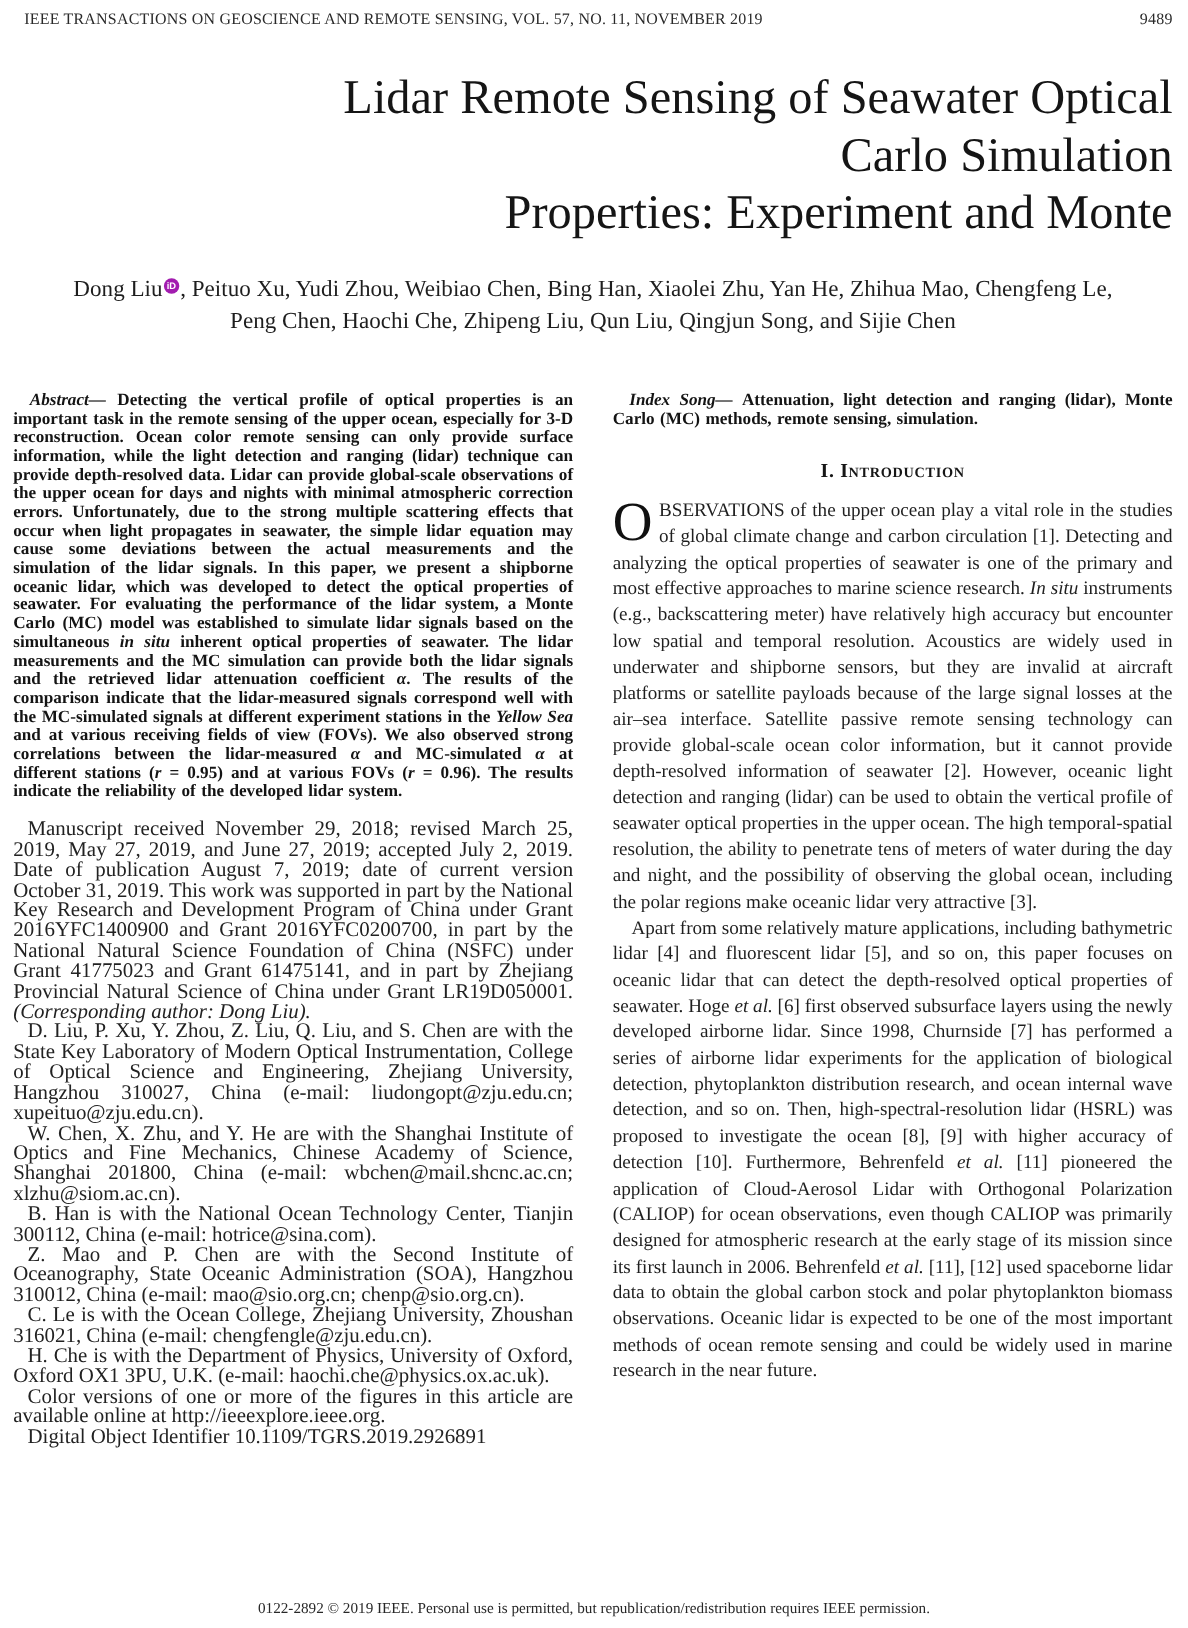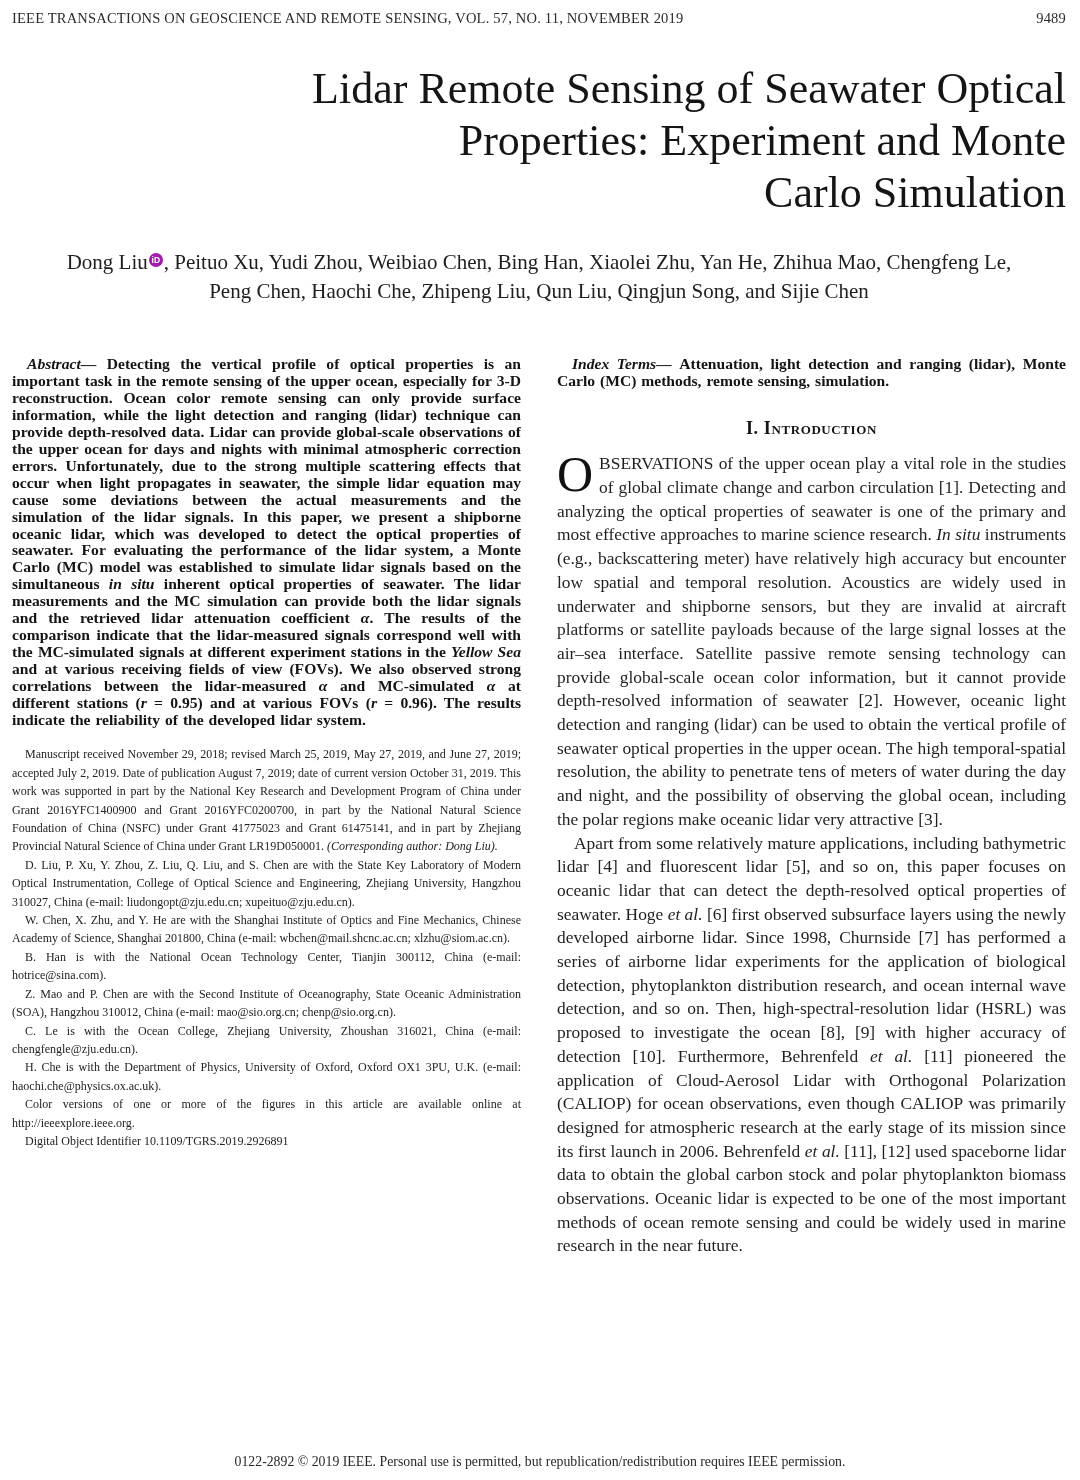--- a/index.html
+++ b/index.html
@@ -11,20 +11,21 @@
     color:#1b1b1b;
     font-family:"Liberation Serif","DejaVu Serif",serif;
     overflow:hidden;
     padding:10px 14px 0 12px;
   }
   
   .running-head{
     display:flex;justify-content:space-between;
     font-size:14.5px;letter-spacing:.2px;
     color:#2a2a2a;
+    margin-left:10px;
   }
   
   .paper-title{
     margin-top:36px;
     text-align:right;
     font-size:44px;
     line-height:52px;
     font-weight:400;
     color:#151515;
   }
@@ -64,21 +65,21 @@
     font-weight:700;
     text-align:justify;
     text-indent:15px;
     color:#141414;
     word-spacing:1px;
   }
   
   .fnblock{margin-top:17px;}
   .fn{
     margin:0;
-    font-size:12px;
+    font-size:19px;
     line-height:18.4px;
     text-align:justify;
     text-indent:13px;
     color:#222;
   }
   
   .section-heading{
     margin:28px 0 13px 0;
     text-align:center;
     font-size:18px;
@@ -121,22 +122,22 @@
 
 <div class="page">
 
   <div class="running-head">
     <span>IEEE TRANSACTIONS ON GEOSCIENCE AND REMOTE SENSING, VOL. 57, NO. 11, NOVEMBER 2019</span>
     <span>9489</span>
   </div>
 
   <h1 class="paper-title">
     <div>Lidar Remote Sensing of Seawater Optical</div>
+    <div>Carlo Simulation</div>
     <div>Properties: Experiment and Monte</div>
-    <div>Carlo Simulation</div>
   </h1>
 
   <div class="authors">
     <div><span>Dong Liu</span><span class="orcid">iD</span><span>, Peituo Xu, Yudi Zhou, Weibiao Chen, Bing Han, Xiaolei Zhu, Yan He, Zhihua Mao, Chengfeng Le,</span></div>
     <div>Peng Chen, Haochi Che, Zhipeng Liu, Qun Liu, Qingjun Song, and Sijie Chen</div>
   </div>
 
   <div class="cols">
 
     <div class="col">
@@ -148,21 +149,21 @@
         <p class="fn"><span>B. Han is with the National Ocean Technology Center, Tianjin 300112, China (e-mail: hotrice@sina.com).</span></p>
         <p class="fn"><span>Z. Mao and P. Chen are with the Second Institute of Oceanography, State Oceanic Administration (SOA), Hangzhou 310012, China (e-mail: mao@sio.org.cn; chenp@sio.org.cn).</span></p>
         <p class="fn"><span>C. Le is with the Ocean College, Zhejiang University, Zhoushan 316021, China (e-mail: chengfengle@zju.edu.cn).</span></p>
         <p class="fn"><span>H. Che is with the Department of Physics, University of Oxford, Oxford OX1 3PU, U.K. (e-mail: haochi.che@physics.ox.ac.uk).</span></p>
         <p class="fn"><span>Color versions of one or more of the figures in this article are available online at http://ieeexplore.ieee.org.</span></p>
         <p class="fn"><span>Digital Object Identifier 10.1109/TGRS.2019.2926891</span></p>
       </div>
     </div>
 
     <div class="col">
-      <p class="lead-par"><i>Index Terms— </i><span>Attenuation, light detection and ranging (lidar), Monte Carlo (MC) methods, remote sensing, simulation.</span></p>
+      <p class="lead-par"><i>Index Song— </i><span>Attenuation, light detection and ranging (lidar), Monte Carlo (MC) methods, remote sensing, simulation.</span></p>
       <h2 class="section-heading">I. Introduction</h2>
       <p class="body-par first"><span class="dropcap">O</span><span><span>BSERVATIONS of the upper ocean play a vital role in the studies of global climate change and carbon circulation [1]. Detecting and analyzing the optical properties of seawater is one of the primary and most effective approaches to marine science research. </span><i>In situ</i><span> instruments (e.g., backscattering meter) have relatively high accuracy but encounter low spatial and temporal resolution. Acoustics are widely used in underwater and shipborne sensors, but they are invalid at aircraft platforms or satellite payloads because of the large signal losses at the air–sea interface. Satellite passive remote sensing technology can provide global-scale ocean color information, but it cannot provide depth-resolved information of seawater [2]. However, oceanic light detection and ranging (lidar) can be used to obtain the vertical profile of seawater optical properties in the upper ocean. The high temporal-spatial resolution, the ability to penetrate tens of meters of water during the day and night, and the possibility of observing the global ocean, including the polar regions make oceanic lidar very attractive [3].</span></span></p>
       <p class="body-par"><span>Apart from some relatively mature applications, including bathymetric lidar [4] and fluorescent lidar [5], and so on, this paper focuses on oceanic lidar that can detect the depth-resolved optical properties of seawater. Hoge </span><i>et al.</i><span> [6] first observed subsurface layers using the newly developed airborne lidar. Since 1998, Churnside [7] has performed a series of airborne lidar experiments for the application of biological detection, phytoplankton distribution research, and ocean internal wave detection, and so on. Then, high-spectral-resolution lidar (HSRL) was proposed to investigate the ocean [8], [9] with higher accuracy of detection [10]. Furthermore, Behrenfeld </span><i>et al.</i><span> [11] pioneered the application of Cloud-Aerosol Lidar with Orthogonal Polarization (CALIOP) for ocean observations, even though CALIOP was primarily designed for atmospheric research at the early stage of its mission since its first launch in 2006. Behrenfeld </span><i>et al.</i><span> [11], [12] used spaceborne lidar data to obtain the global carbon stock and polar phytoplankton biomass observations. Oceanic lidar is expected to be one of the most important methods of ocean remote sensing and could be widely used in marine research in the near future.</span></p>
     </div>
 
   </div>
 
   <div class="footer">
     <div>0122-2892 © 2019 IEEE. Personal use is permitted, but republication/redistribution requires IEEE permission.</div>
   </div>

